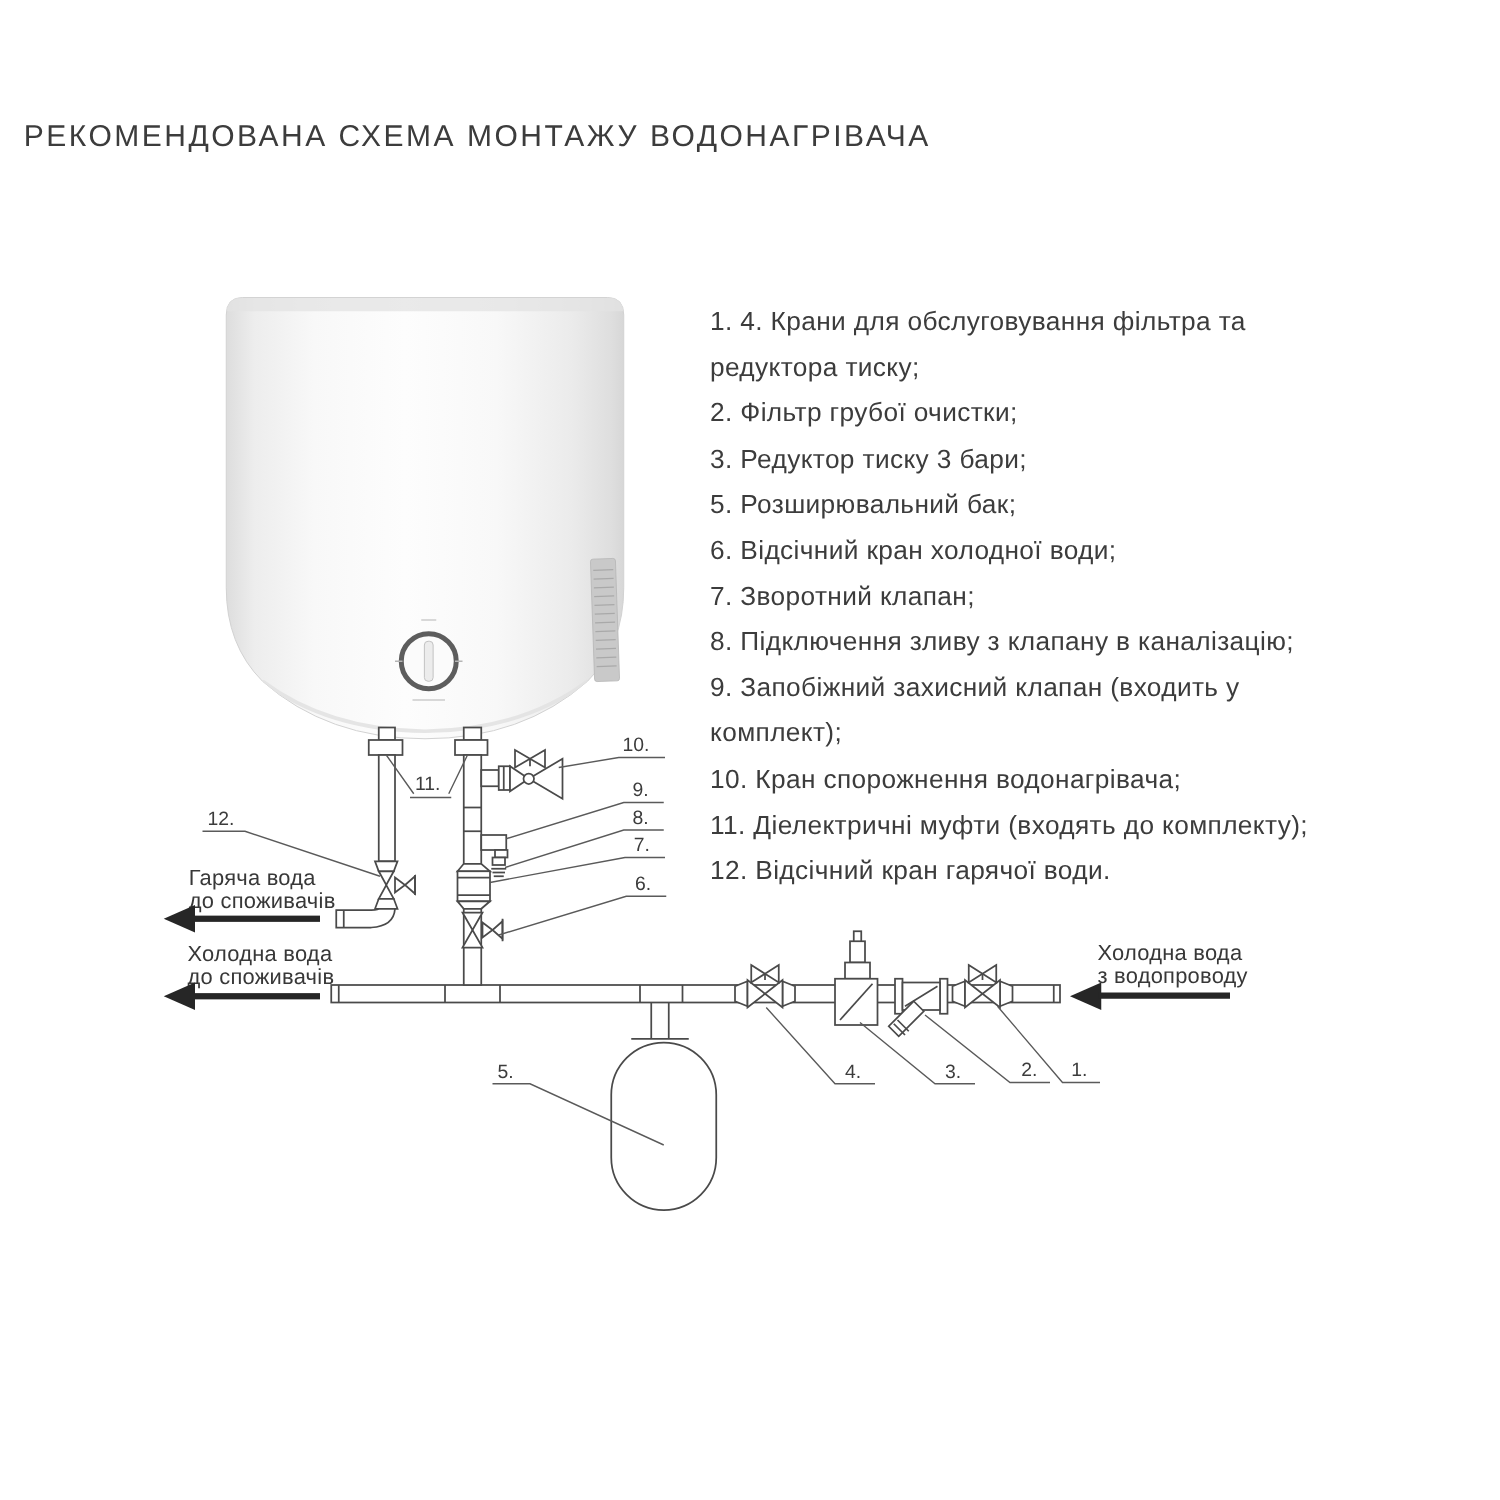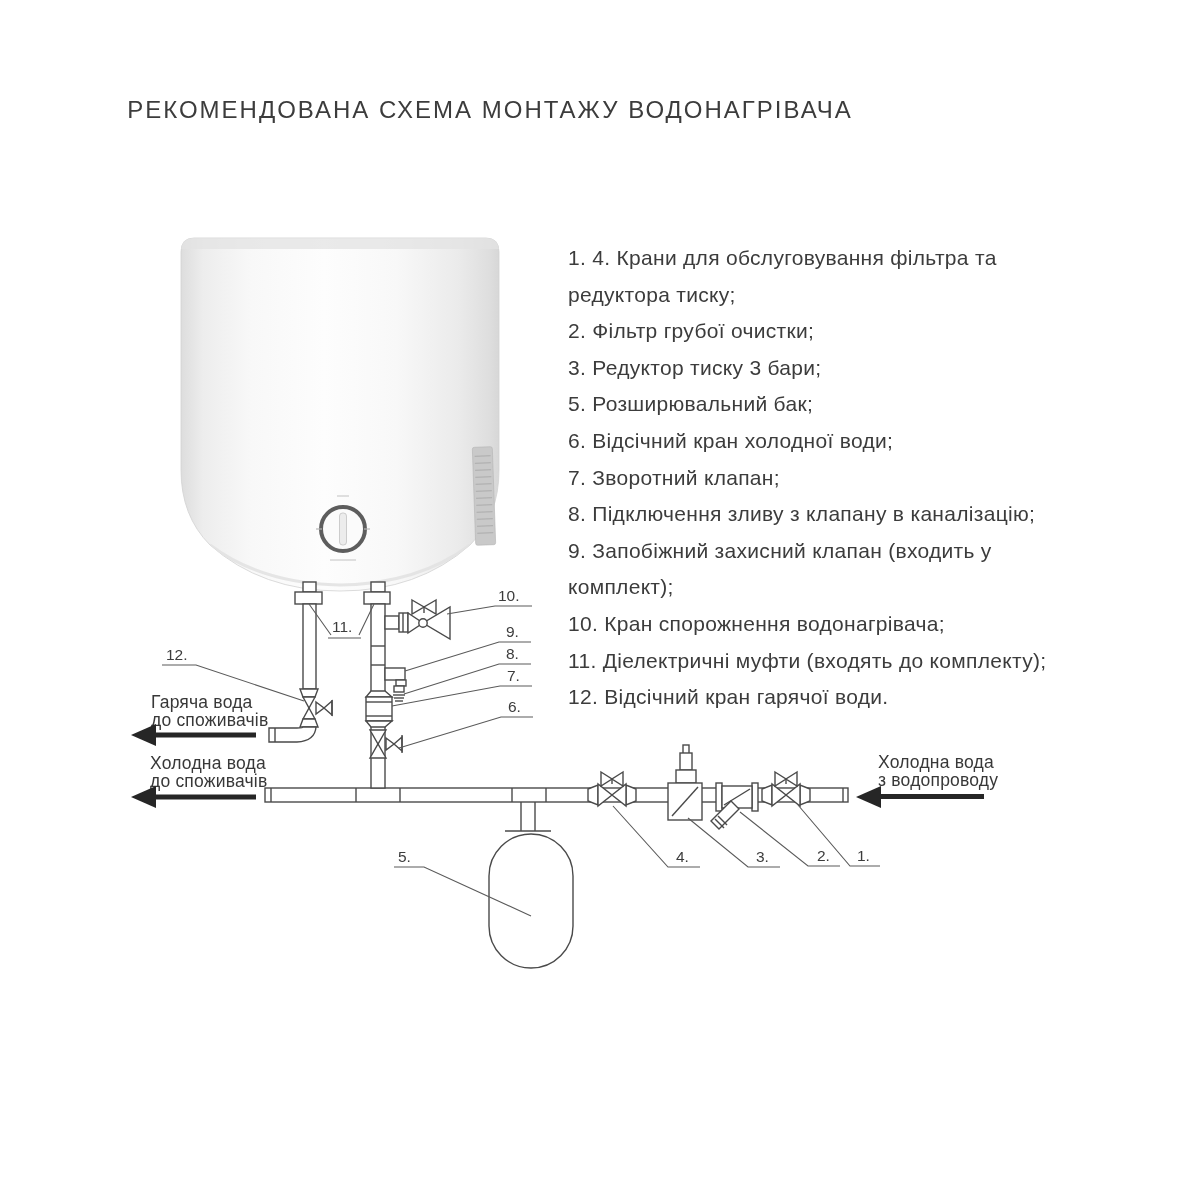--- a/index.html
+++ b/index.html
@@ -7,25 +7,26 @@
     position:relative;
     width:1200px;height:1200px;
     background:#ffffff;
     font-family:"Liberation Sans", sans-serif;
     overflow:hidden;
   }
   .title{
     position:absolute;
     left:0; top:96px; width:980px;
     margin:0;
-    text-align:center;
+    text-align:left;
     font-size:24px;
     font-weight:400;
     letter-spacing:2px;
     color:#3c3c3c;
+    padding-left:19px;
   }
   .legend{
     position:absolute;
     left:568px; top:240px;
     width:640px;
     color:#3c3c3c;
     font-size:21px;
     line-height:36.6px;
     letter-spacing:0.3px;
   }

